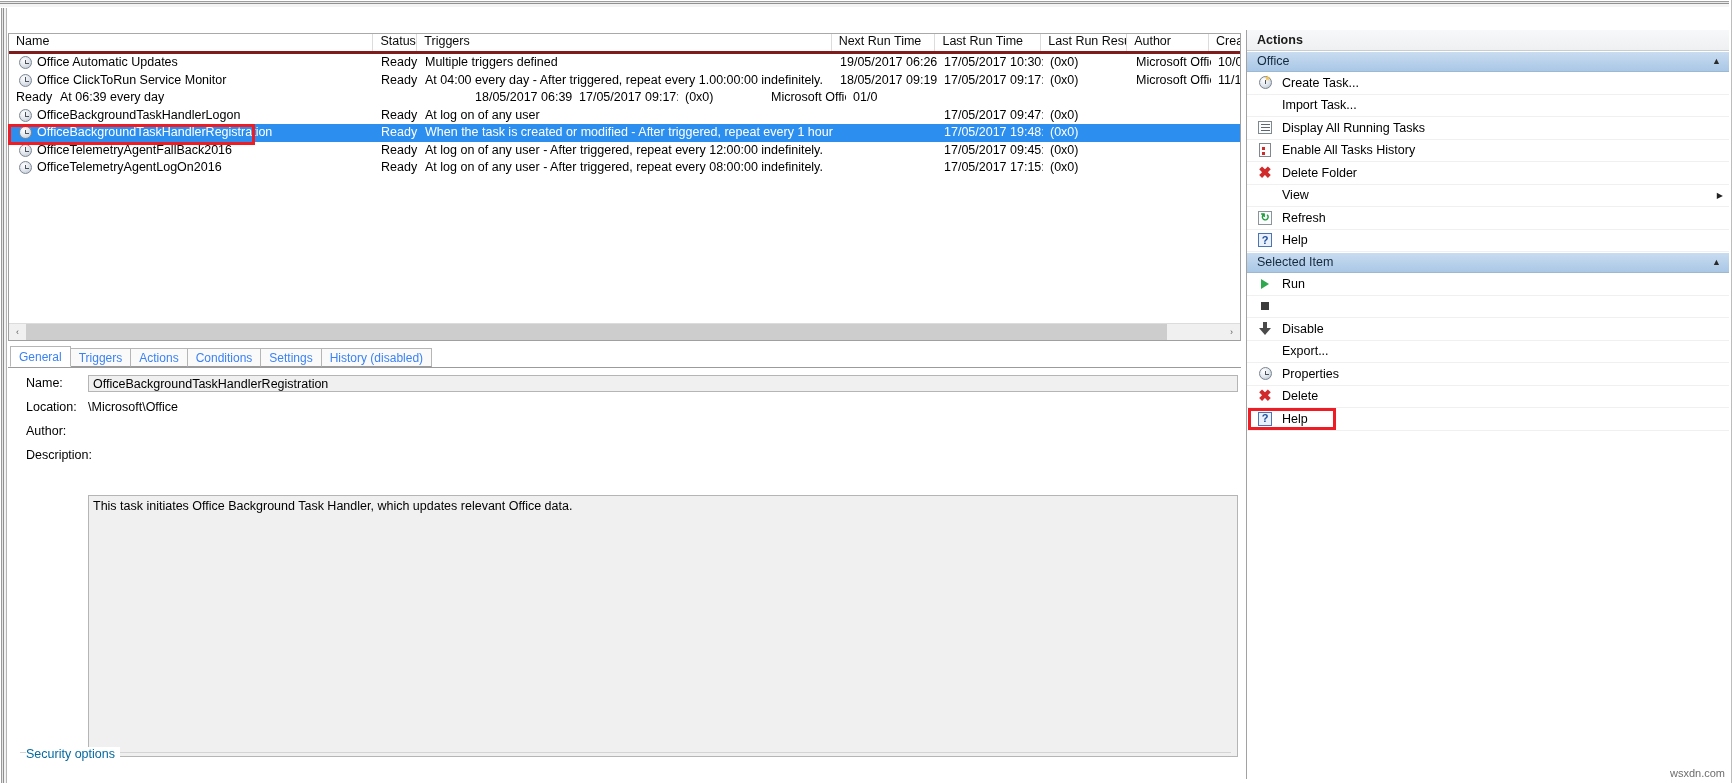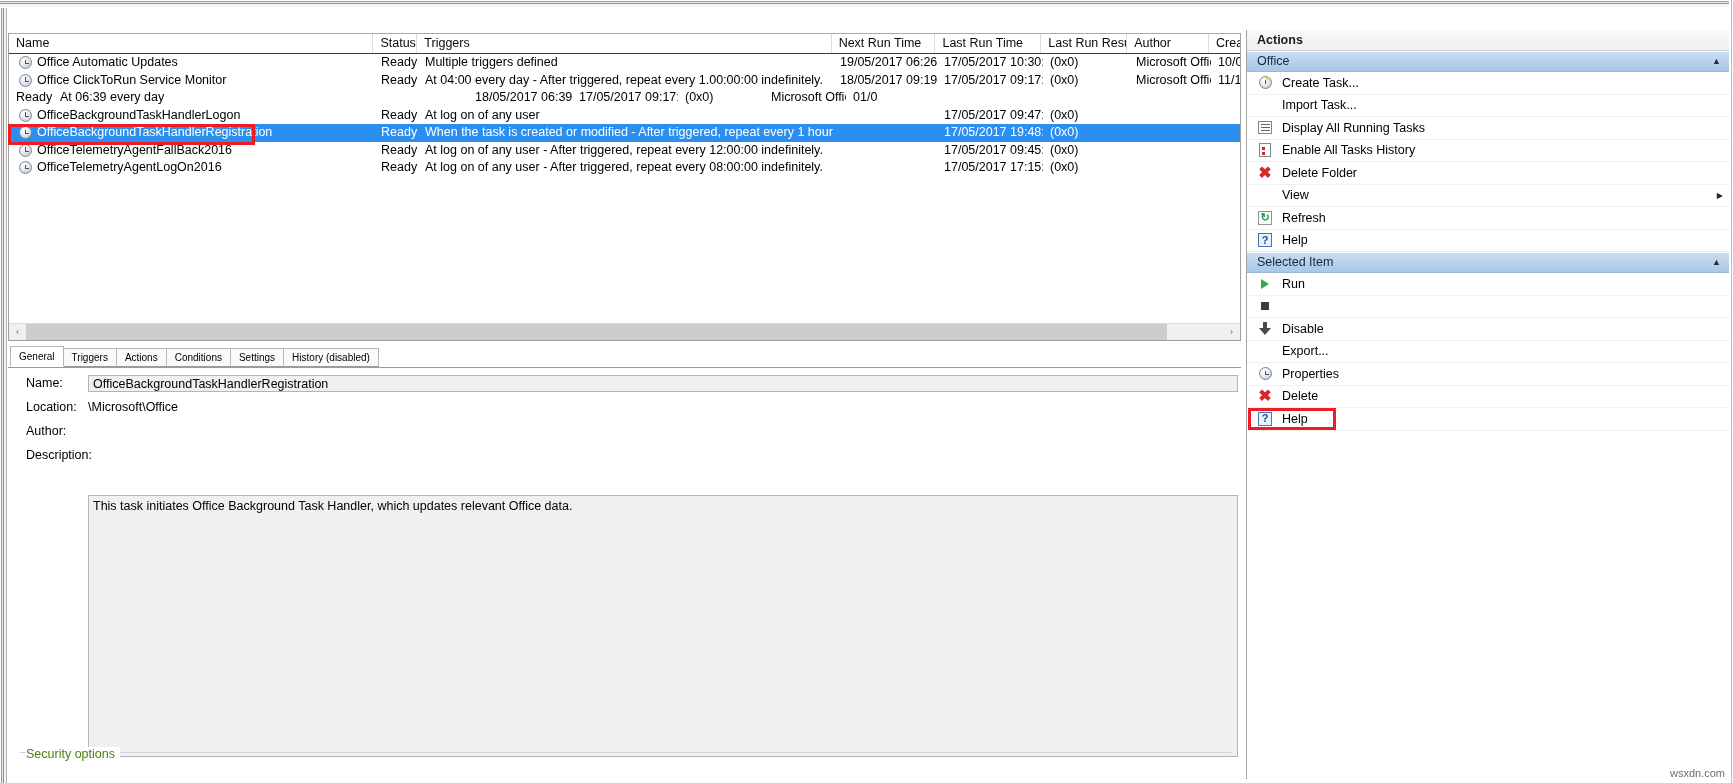--- a/index.html
+++ b/index.html
@@ -39,21 +39,21 @@
     width: 1233px; height: 308px;
     background: #ffffff;
     border: 1px solid #a0a0a0;
     border-top: 1px solid #a9a9a9;
     overflow: hidden;
   }
   .lv-header {
     position: relative;
     height: 20px;
     background: #ffffff;
-    border-bottom: 2px solid #7f1d1d;
+    border-bottom: 6px solid #7f1d1d;
     display: flex;
     align-items: center;
     white-space: nowrap;
   }
   .lv-header .hcell {
     position: relative;
     height: 20px;
     line-height: 20px;
     padding-left: 7px;
     font-size: 12.5px;
@@ -135,26 +135,26 @@
   }
   .tabstrip {
     display: flex; align-items: flex-end;
     height: 21px;
     border-bottom: 1px solid #9b9b9b;
     padding-left: 2px;
   }
   .tab {
     height: 19px; line-height: 18px;
     padding: 0 8px;
-    font-size: 10px;
+    font-size: 12px;
     background: #fafafa;
     border: 1px solid #b6b6b6;
     border-bottom: 1px solid #9b9b9b;
     margin-right: -1px;
-    color: #000000;
+    color: #3b82f6;
     cursor: default;
   }
   .tab.active {
     background: #ffffff;
     height: 21px; line-height: 20px;
     border-bottom: 1px solid #ffffff;
     position: relative; z-index: 2;
   }
 
   .form {
@@ -198,21 +198,21 @@
     border: 1px solid #b5b5b5;
     color: #000;
     overflow: hidden;
     cursor: default;
     margin-top: 48px;
   }
   .sec-options {
     position: absolute;
     left: 18px; bottom: -4px;
     font-size: 12.5px;
-    color: #4d7c0f;
+    color: #0369a1;
     background: #ffffff;
     padding-right: 5px;
   }
   .sec-line {
     position: absolute;
     left: 12px; right: 10px; bottom: 4px;
     height: 1px; background: #d4d4d4;
   }
 
   

